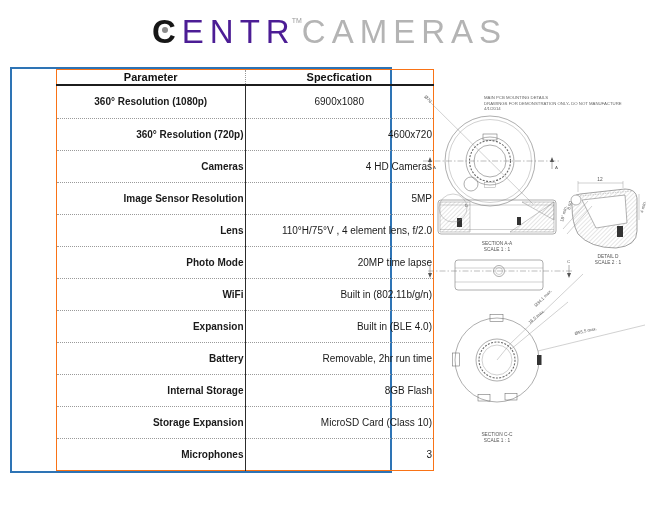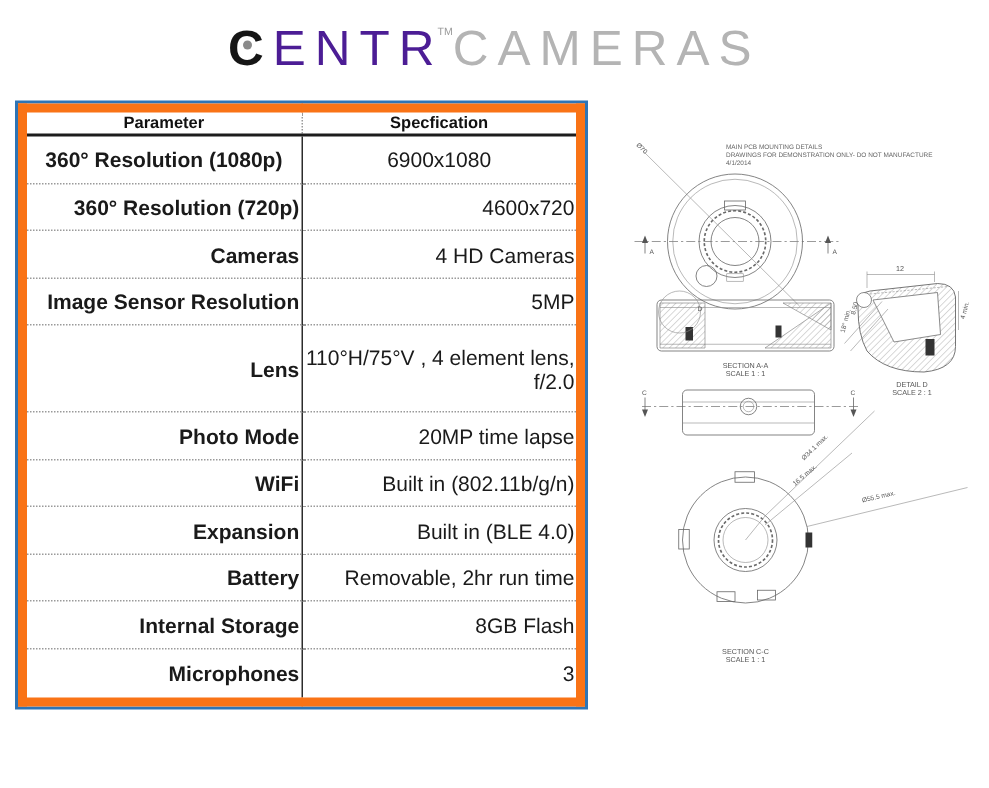--- a/index.html
+++ b/index.html
@@ -13,25 +13,25 @@
   .logo .light{font-weight:normal;color:#b4b4b4;}
   .c-wrap{position:relative;display:inline-block;font-weight:bold;color:#161616;}
   .c-dot{position:absolute;left:10px;top:14px;width:6px;height:6px;border-radius:50%;
          background:#8a8a8a;}
   .tm{font-size:7px;color:#9a9a9a;vertical-align:20px;letter-spacing:0;margin-left:-4px;}
 
   
   .table-wrap{position:absolute;left:10px;top:67px;width:378px;height:402px;
               border:2px solid #2E74B5;background:#fff;}
   table.spec{border-collapse:collapse;width:100%;height:100%;table-layout:fixed;
-             border:6px solid #f97316;}
+             border:1px solid #f97316;margin-left:44px;}
   table.spec th{font-size:11px;font-weight:bold;color:#111;text-align:center;
                 vertical-align:middle;border-bottom:2px solid #1c1c1c;}
   table.spec th:first-child{border-right:1px dotted #9a9a9a;}
-  table.spec td{font-size:14px;color:#1a1a1a;text-align:center;vertical-align:middle;}
+  table.spec td{font-size:10px;color:#1a1a1a;text-align:center;vertical-align:middle;}
   table.spec td:first-child{font-weight:bold;border-right:1.4px solid #2c2c2c;}
   table.spec tbody tr + tr td{border-top:1px dotted #9a9a9a;text-align:right;}
 
   
   .drawing{position:absolute;left:420px;top:88px;width:239px;height:372px;}
   .dtxt{font-family:"Liberation Sans", sans-serif;font-size:4.4px;fill:#5a5a5a;}
   .dtitle{font-family:"Liberation Sans", sans-serif;font-size:4.3px;fill:#666;}
   .dlabel{font-family:"Liberation Sans", sans-serif;font-size:4.8px;fill:#555;text-anchor:middle;}
   .thin{stroke:#6a6a6a;stroke-width:0.55;fill:none;}
   .thin2{stroke:#8a8a8a;stroke-width:0.4;fill:none;}
@@ -86,20 +86,24 @@
           <td>Expansion</td>
           <td>Built in (BLE 4.0)</td>
         </tr>
       <tr>
           <td>Battery</td>
           <td>Removable, 2hr run time</td>
         </tr>
       <tr>
           <td>Internal Storage</td>
           <td>8GB Flash</td>
+        </tr>
+      <tr>
+          <td>Storage Expansion</td>
+          <td>MicroSD Card (Class 10)</td>
         </tr>
       <tr>
           <td>Microphones</td>
           <td>3</td>
         </tr>
     </tbody>
   </table>
 </div>
 
 <svg class="drawing" viewBox="0 0 239 372" xmlns="http://www.w3.org/2000/svg">

